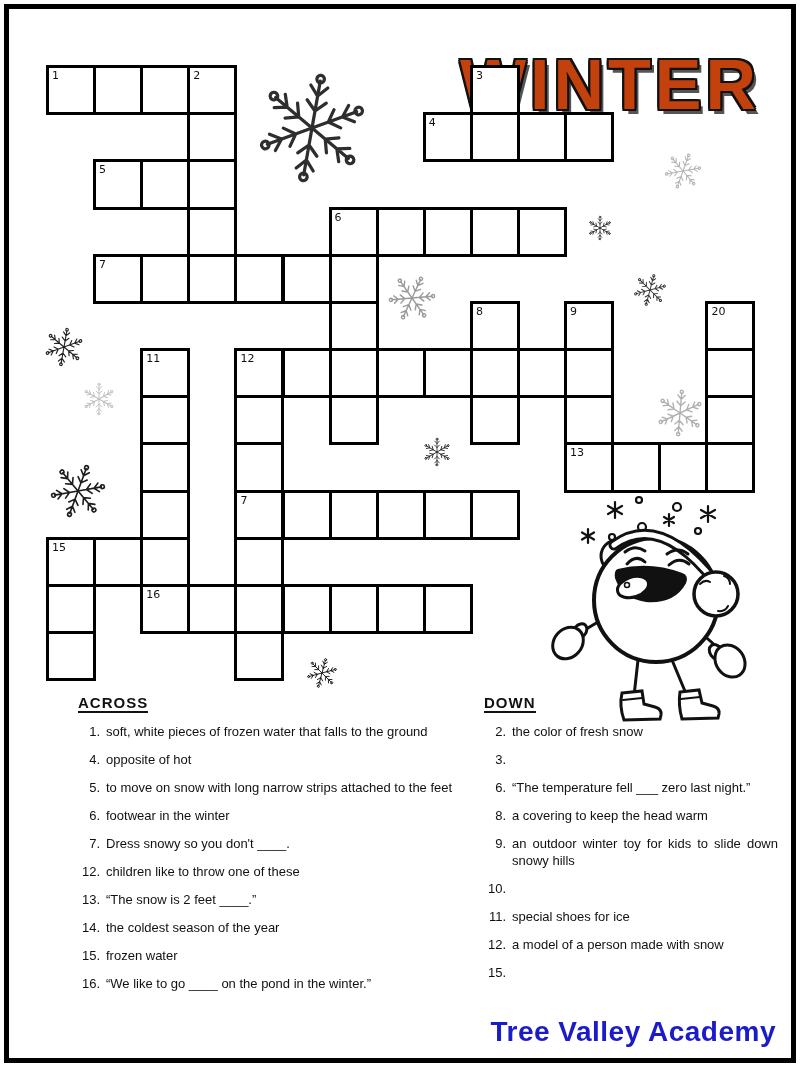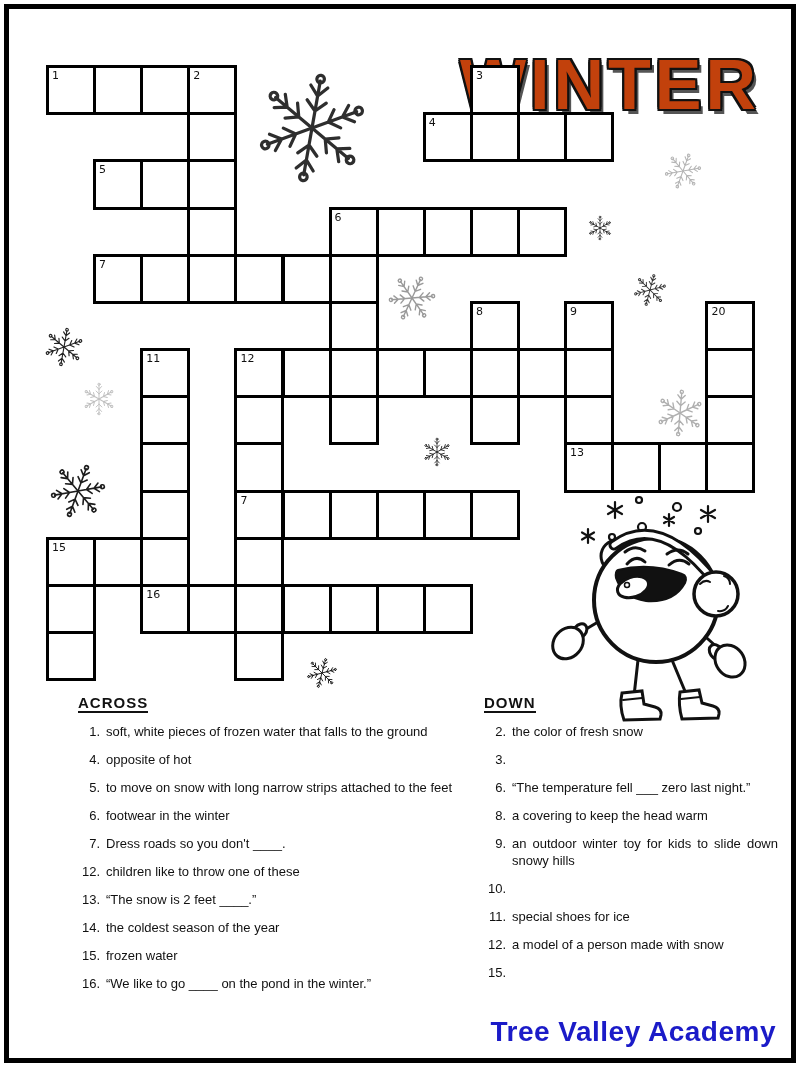--- a/index.html
+++ b/index.html
@@ -255,21 +255,21 @@
       <div class="clue">
         <span class="clue-num">5.</span>
         <span class="clue-text">to move on snow with long narrow strips attached to the feet</span>
       </div>
       <div class="clue">
         <span class="clue-num">6.</span>
         <span class="clue-text">footwear in the winter</span>
       </div>
       <div class="clue">
         <span class="clue-num">7.</span>
-        <span class="clue-text">Dress roads so you don't ____.</span>
+        <span class="clue-text">Dress snowy so you don't ____.</span>
       </div>
       <div class="clue">
         <span class="clue-num">12.</span>
         <span class="clue-text">children like to throw one of these</span>
       </div>
       <div class="clue">
         <span class="clue-num">13.</span>
         <span class="clue-text">“The snow is 2 feet ____.”</span>
       </div>
       <div class="clue">

